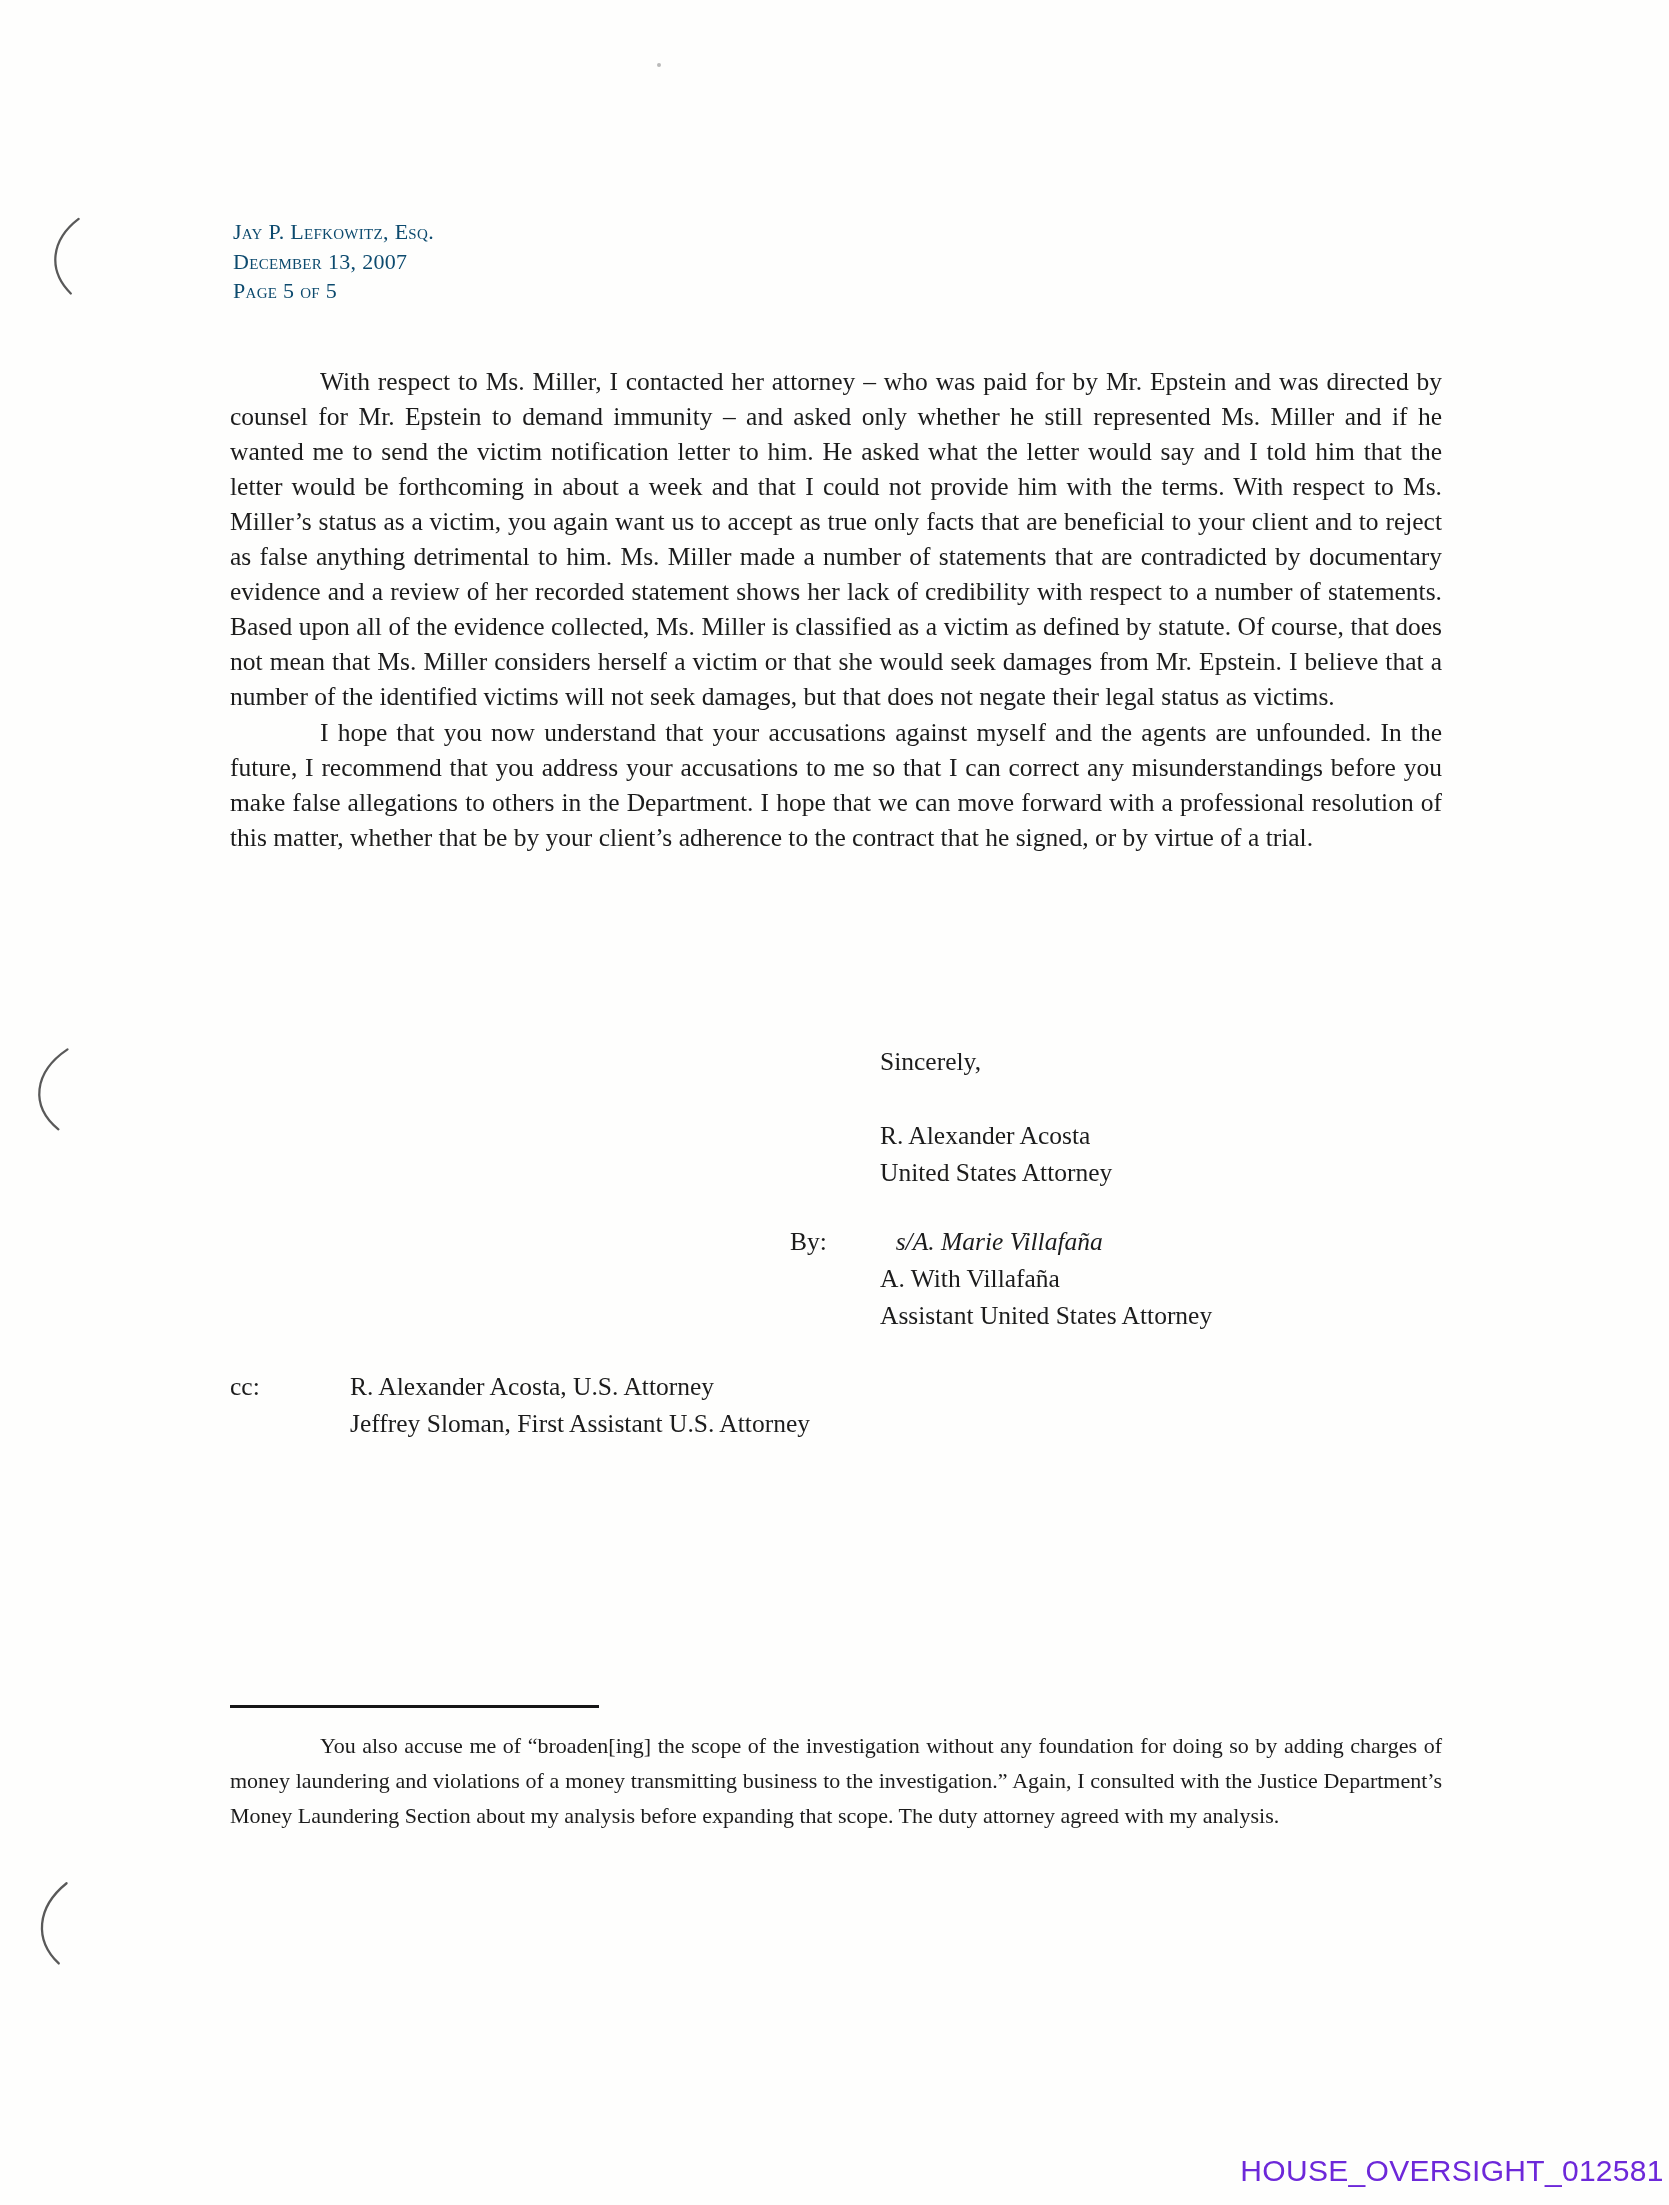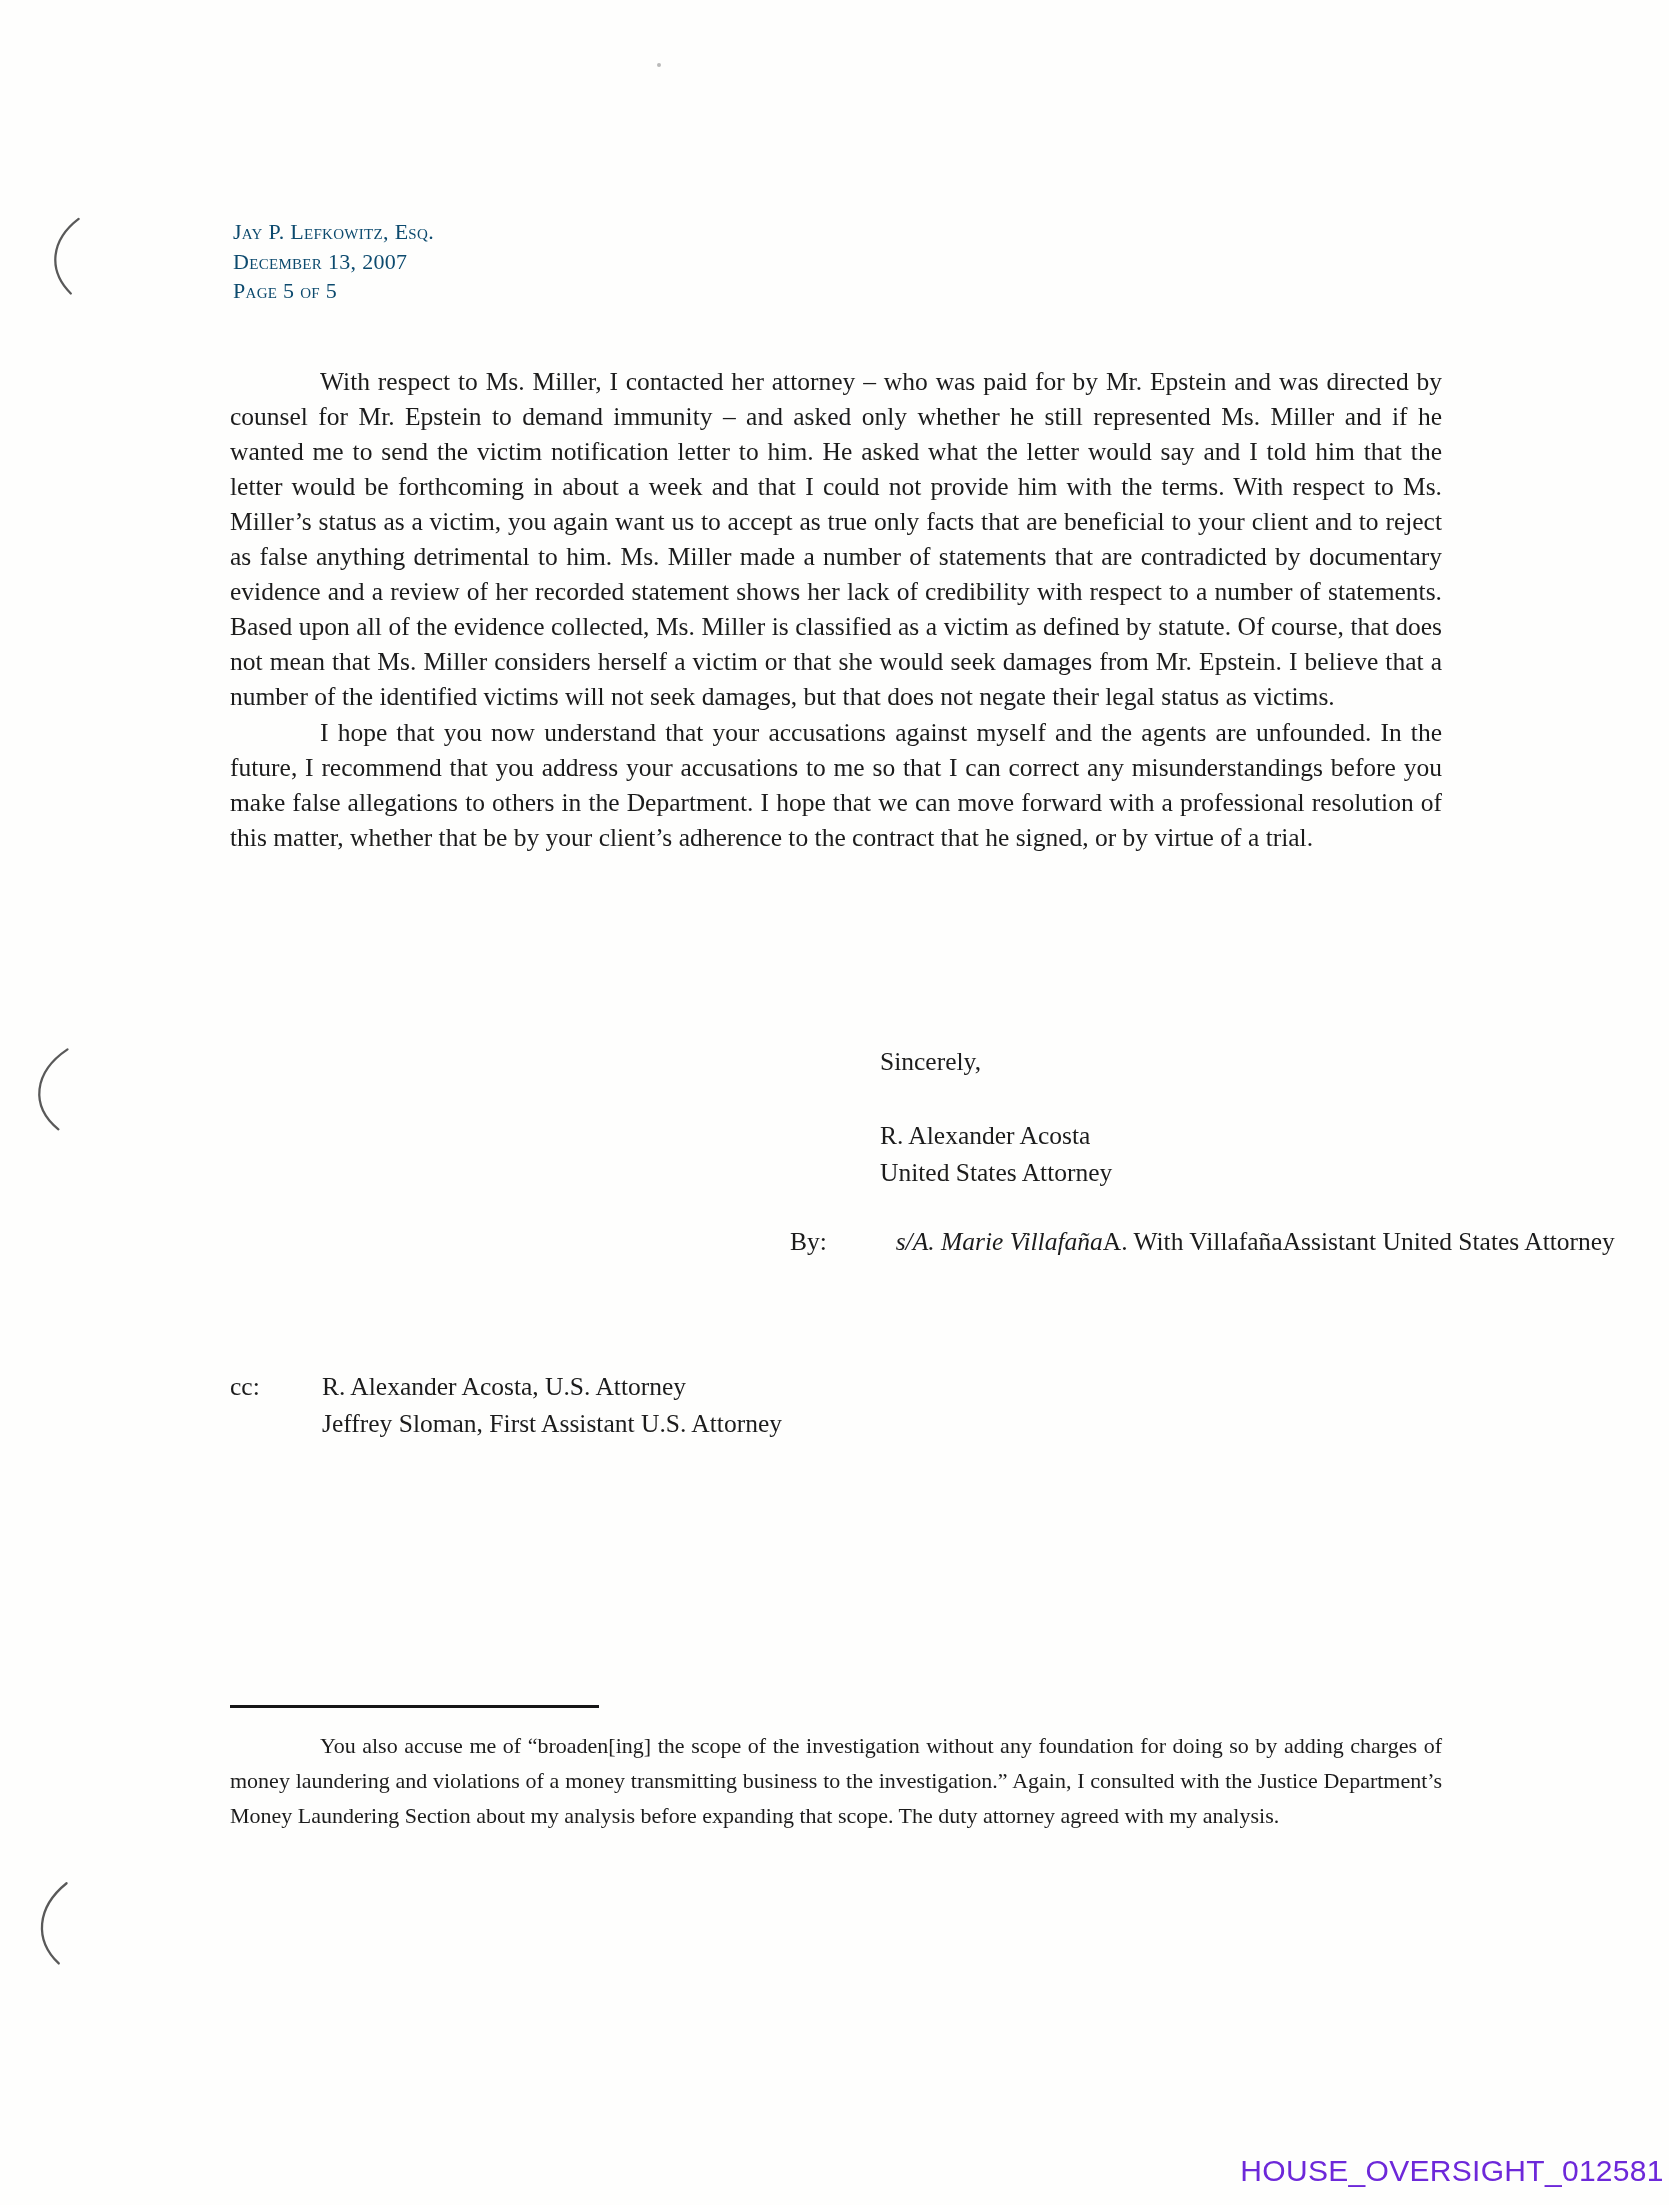--- a/index.html
+++ b/index.html
@@ -44,27 +44,27 @@
     font-size: 25.5px; line-height: 37px;
   }
   .closing .gap { height: 37px; }
 
   .by-block {
     position: absolute; left: 790px; top: 1223px;
     font-size: 25.5px; line-height: 37px;
     display: flex; align-items: flex-start;
   }
   .by-label { width: 90px; }
-  .by-col { display: flex; flex-direction: row; }
+  .by-col { display: flex; flex-direction: column; }
   .sig { font-style: italic; padding-left: 15.7px; }
 
   .cc-block {
     position: absolute; left: 230px; top: 1368px;
     font-size: 25.5px; line-height: 37px;
-    display: flex; align-items: flex-start;
+    display: flex; align-items: flex-start; gap: 28px;
   }
   .cc-label { width: 92px; }
   .cc-col { display: flex; flex-direction: column; }
 
   .footnote-rule {
     position: absolute; left: 230px; top: 1705px;
     width: 369px; height: 3.3px; background: #161616;
   }
   .footnote {
     position: absolute; left: 230px; top: 1728px; width: 1212px;

